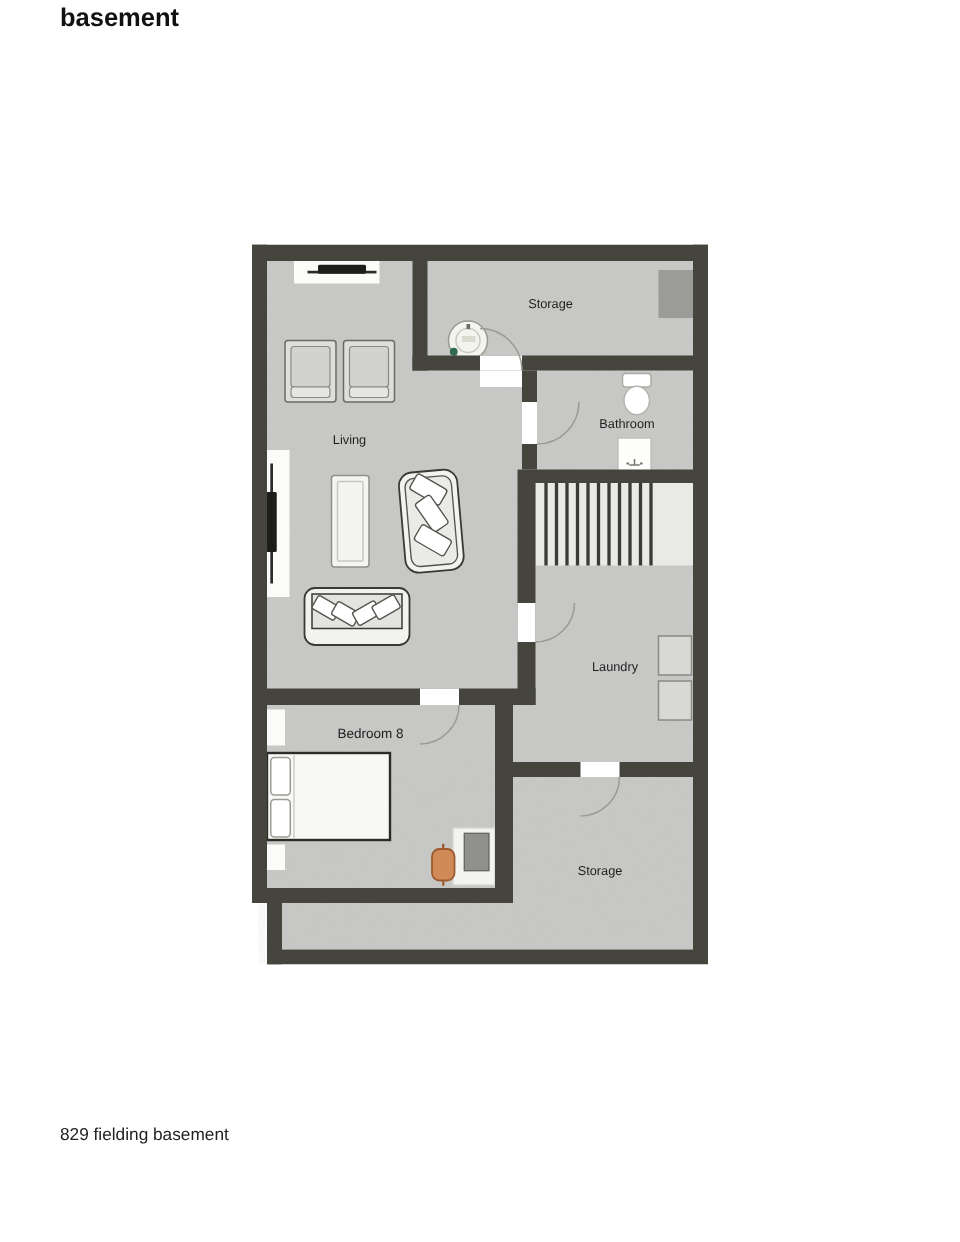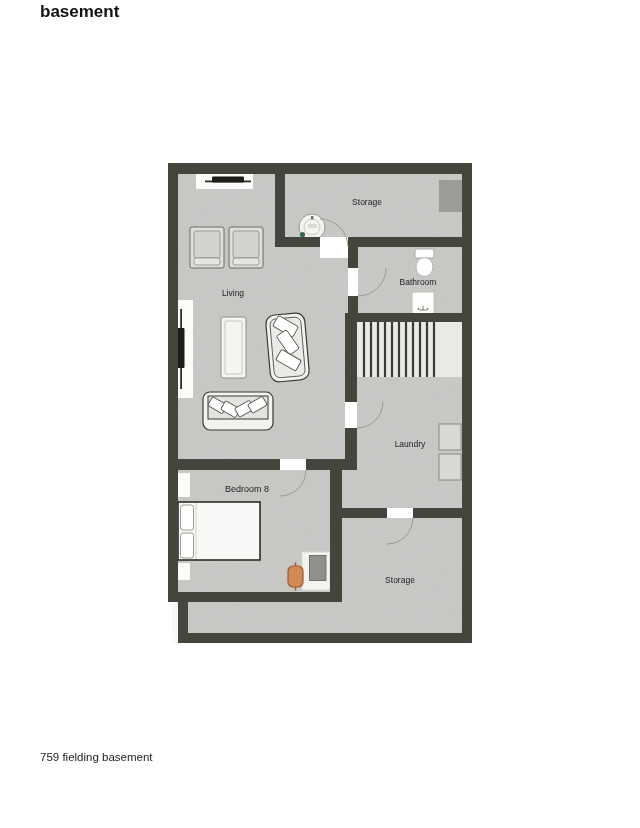--- a/index.html
+++ b/index.html
@@ -174,15 +174,15 @@
     </g>
 
     <text class="room-label" text-anchor="middle" x="199" y="42">Storage</text>
     <text class="room-label" text-anchor="middle" x="250" y="122">Bathroom</text>
     <text class="room-label" text-anchor="middle" x="65" y="133">Living</text>
     <text class="room-label" text-anchor="middle" x="242" y="284">Laundry</text>
     <text class="room-label big" text-anchor="middle" x="79" y="329">Bedroom 8</text>
     <text class="room-label" text-anchor="middle" x="232" y="420">Storage</text>
   </svg>
 
-  <div class="caption">759 fielding basement</div>
+  <div class="caption">829 fielding basement</div>
 
 </div>
 
 </body></html>

